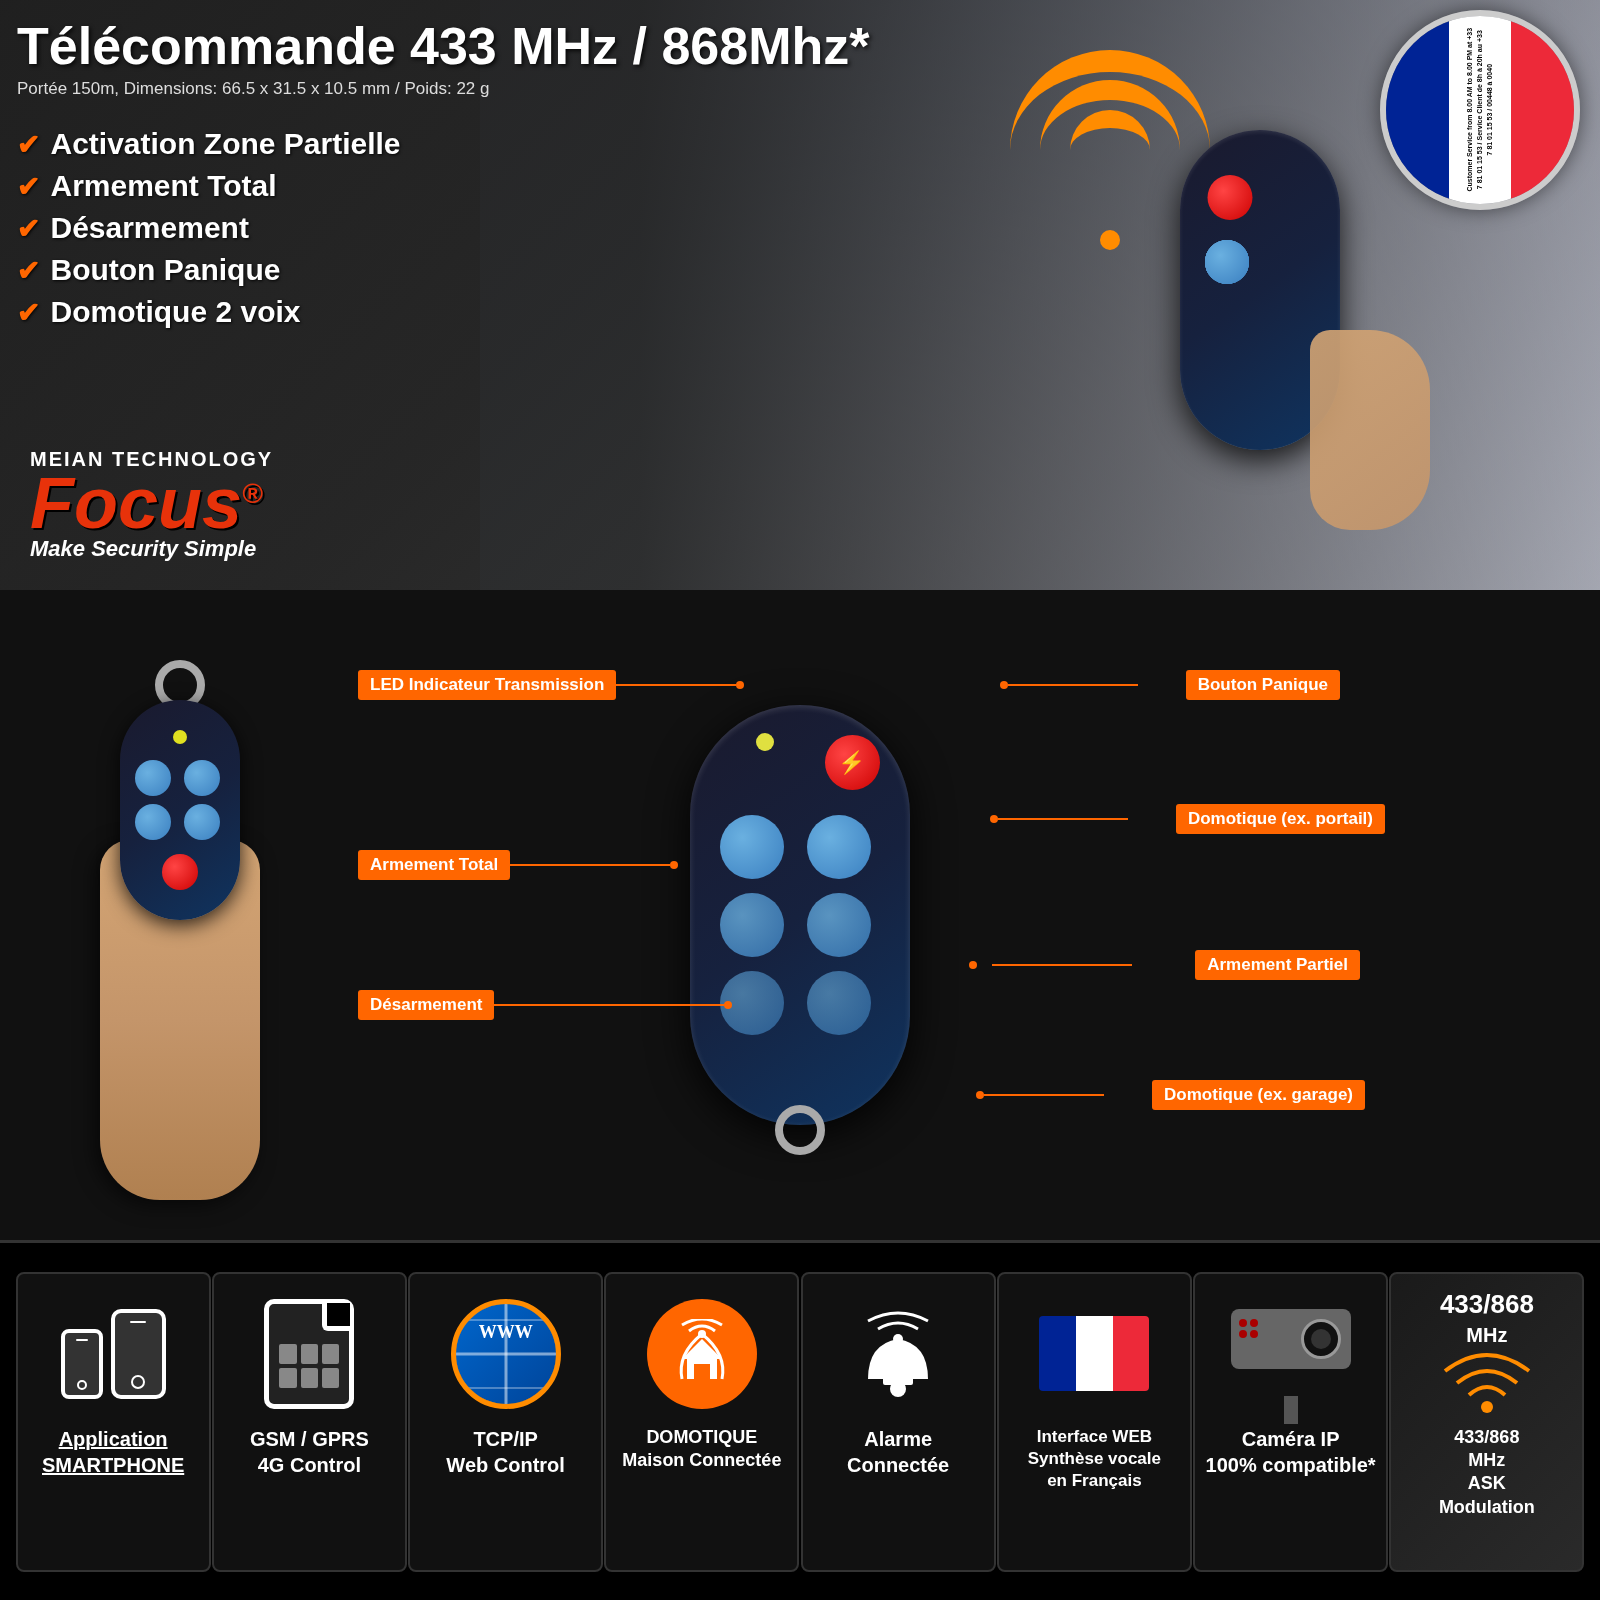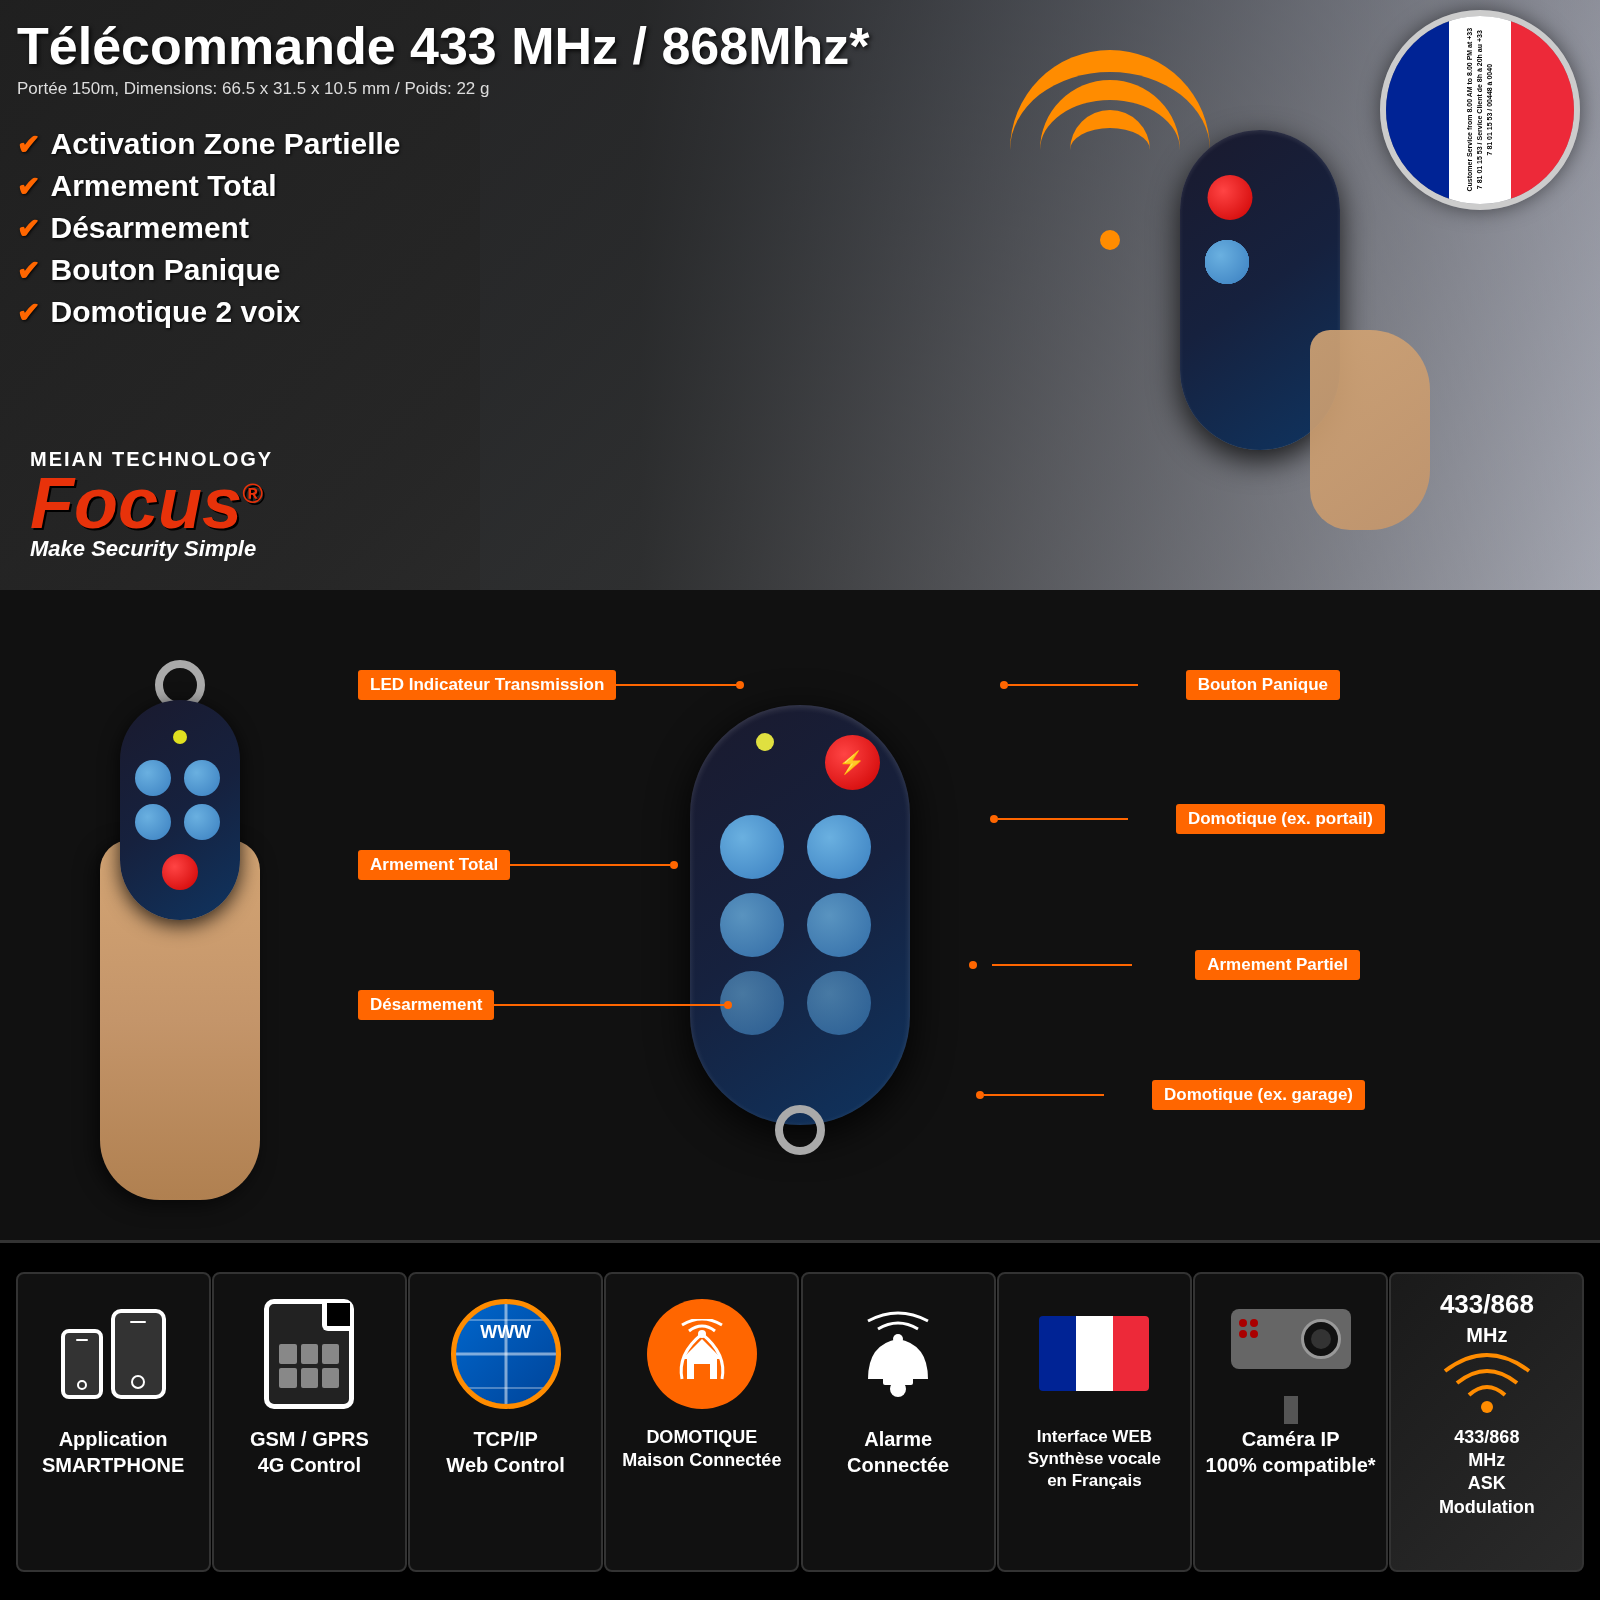--- a/index.html
+++ b/index.html
@@ -257,20 +257,21 @@
 
     
     .globe-icon {
       width: 110px;
       height: 110px;
       border: 5px solid #ff8c00;
       border-radius: 50%;
       position: relative;
       background: linear-gradient(135deg, #0066cc, #004499);
       overflow: hidden;
+      font-family: Liberation Serif, serif;
     }
     .globe-lines {
       position: absolute;
       top: 50%;
       left: 0;
       right: 0;
       height: 3px;
       background: rgba(255,255,255,0.5);
       transform: translateY(-50%);
     }
@@ -586,21 +587,21 @@
           <div style="position:absolute;top:6px;left:50%;transform:translateX(-50%);width:12px;height:2px;background:#fff;border-radius:1px;"></div>
           <div style="position:absolute;bottom:5px;left:50%;transform:translateX(-50%);width:10px;height:10px;border:2px solid #fff;border-radius:50%;"></div>
         </div>
         <div style="width:55px;height:90px;border:4px solid #fff;border-radius:10px;background:#333;position:relative;">
           <div style="position:absolute;top:8px;left:50%;transform:translateX(-50%);width:16px;height:2px;background:#fff;border-radius:1px;"></div>
           <div style="position:absolute;bottom:6px;left:50%;transform:translateX(-50%);width:14px;height:14px;border:2px solid #fff;border-radius:50%;"></div>
         </div>
       </div>
     </div>
     <div class="badge-label">
-      <span style="white-space:pre-line;">Application
+      <span style="white-space:pre-line;text-decoration:underline;">Application
 SMARTPHONE</span>
     </div>
   </div>
 
   <div class="feature-badge">
     <div class="badge-icon-area">
       <div style="width:90px;height:110px;border:5px solid #fff;border-radius:10px;position:relative;background:#222;">
         <div style="position:absolute;top:-1px;right:-1px;width:28px;height:28px;background:#000;border-left:5px solid #fff;border-bottom:5px solid #fff;border-bottom-left-radius:6px;"></div>
 
         <div style="position:absolute;top:40px;left:10px;right:10px;display:grid;grid-template-columns:1fr 1fr 1fr;gap:4px;">

